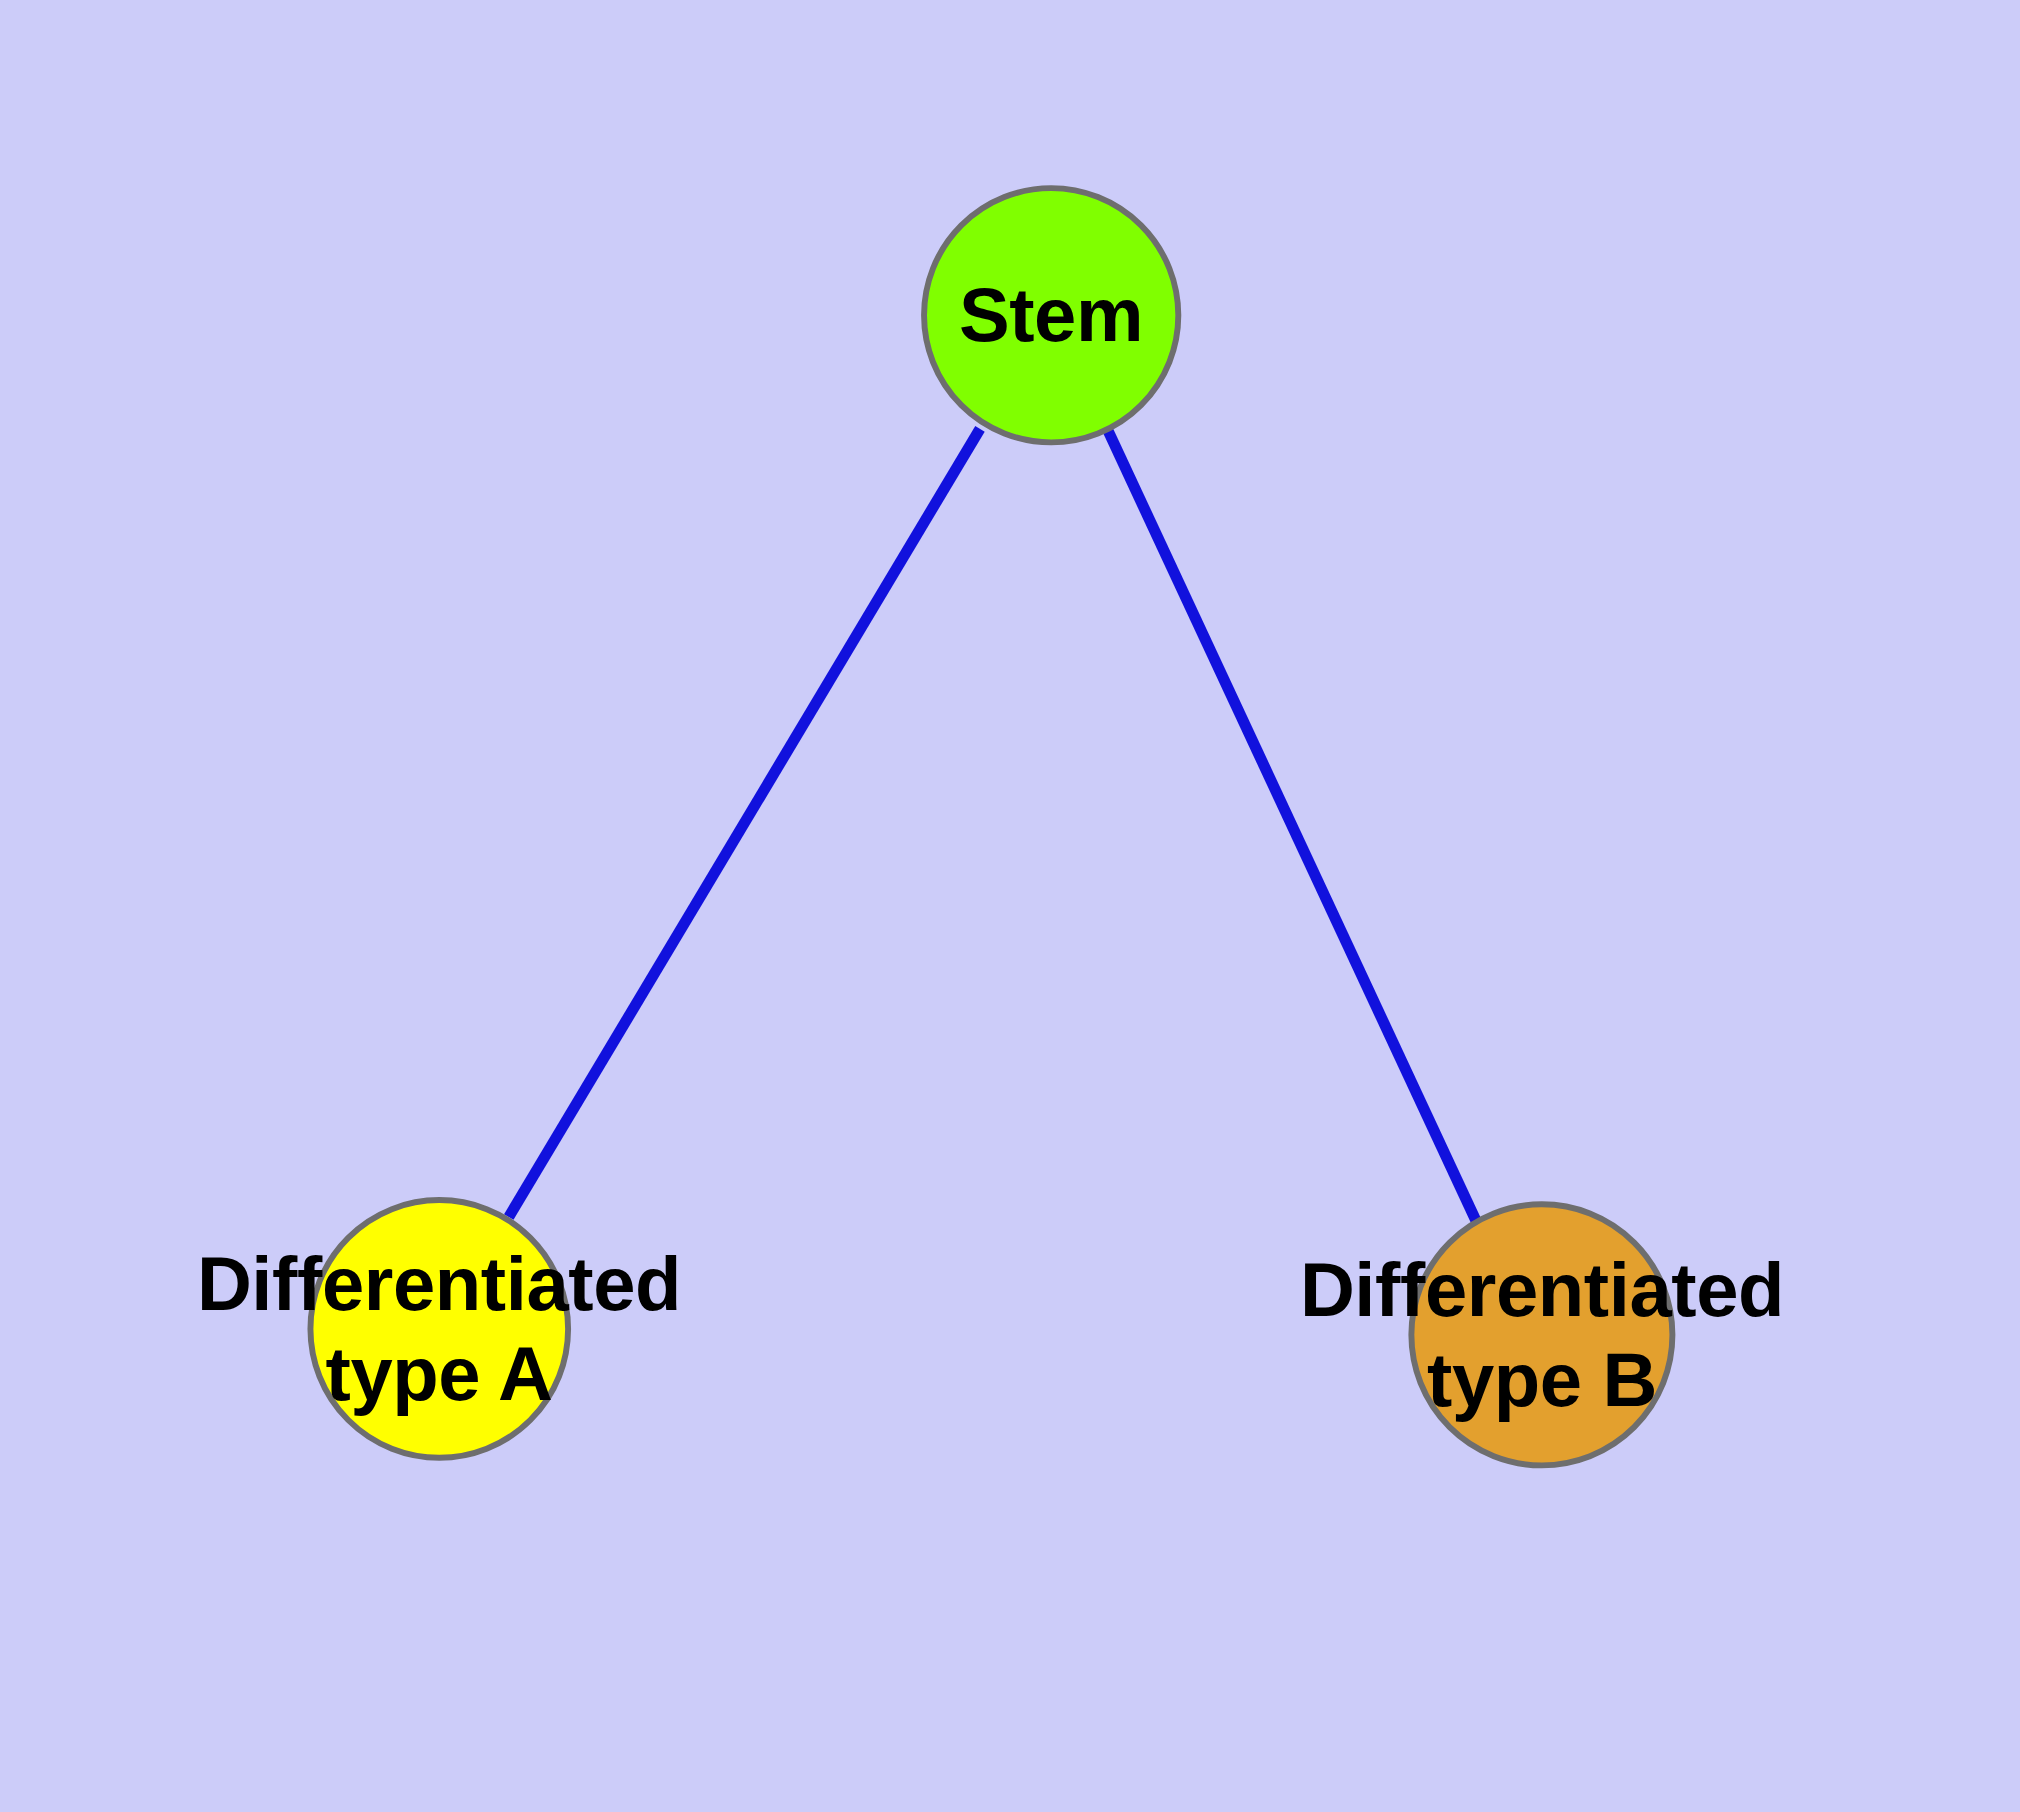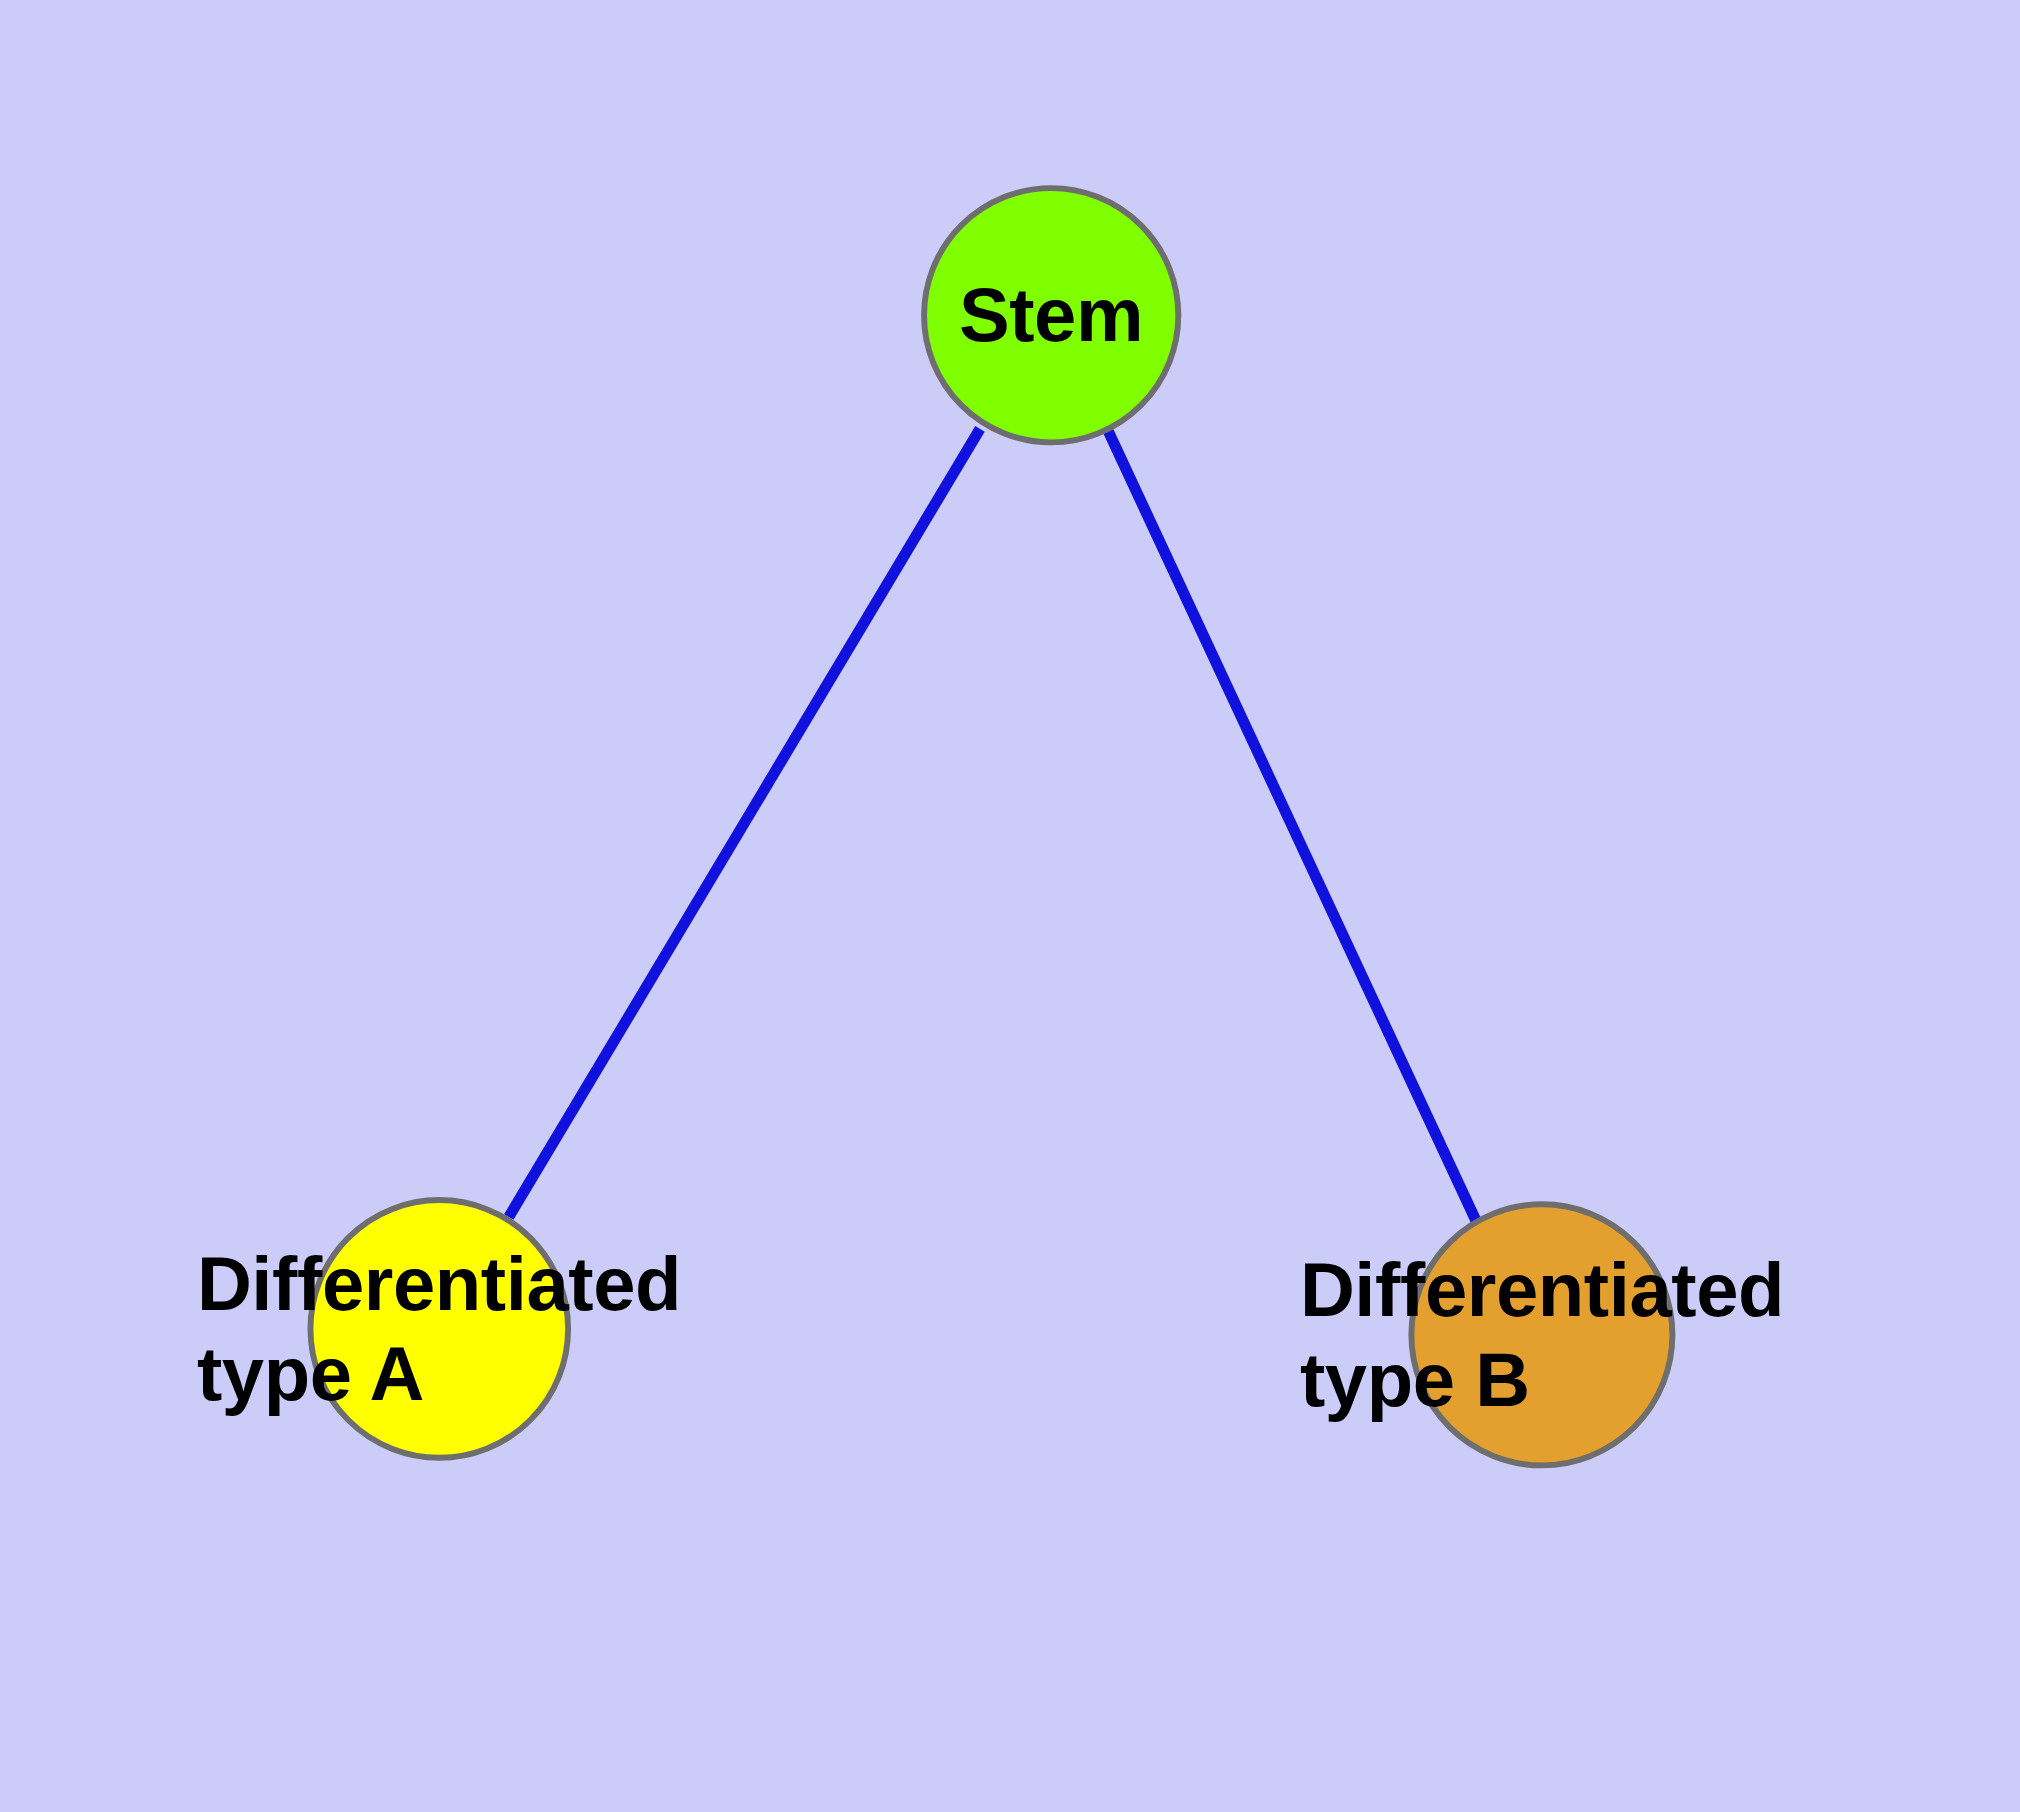--- a/index.html
+++ b/index.html
@@ -27,21 +27,21 @@
     width: 2021px;
     height: 1812px;
   }
   .node-label {
     position: absolute;
     color: #000000;
     font-weight: bold;
     font-size: 76px;
     line-height: 90px;
     letter-spacing: -0.4px;
-    text-align: left;
+    text-align: center;
     white-space: pre;
     transform: translate(-50%, -50%);
     pointer-events: none;
     -webkit-font-smoothing: antialiased;
   }
 </style>
 </head>
 <body>
 
 <div id="canvas" style="width: 2021px; height: 1812px;">

